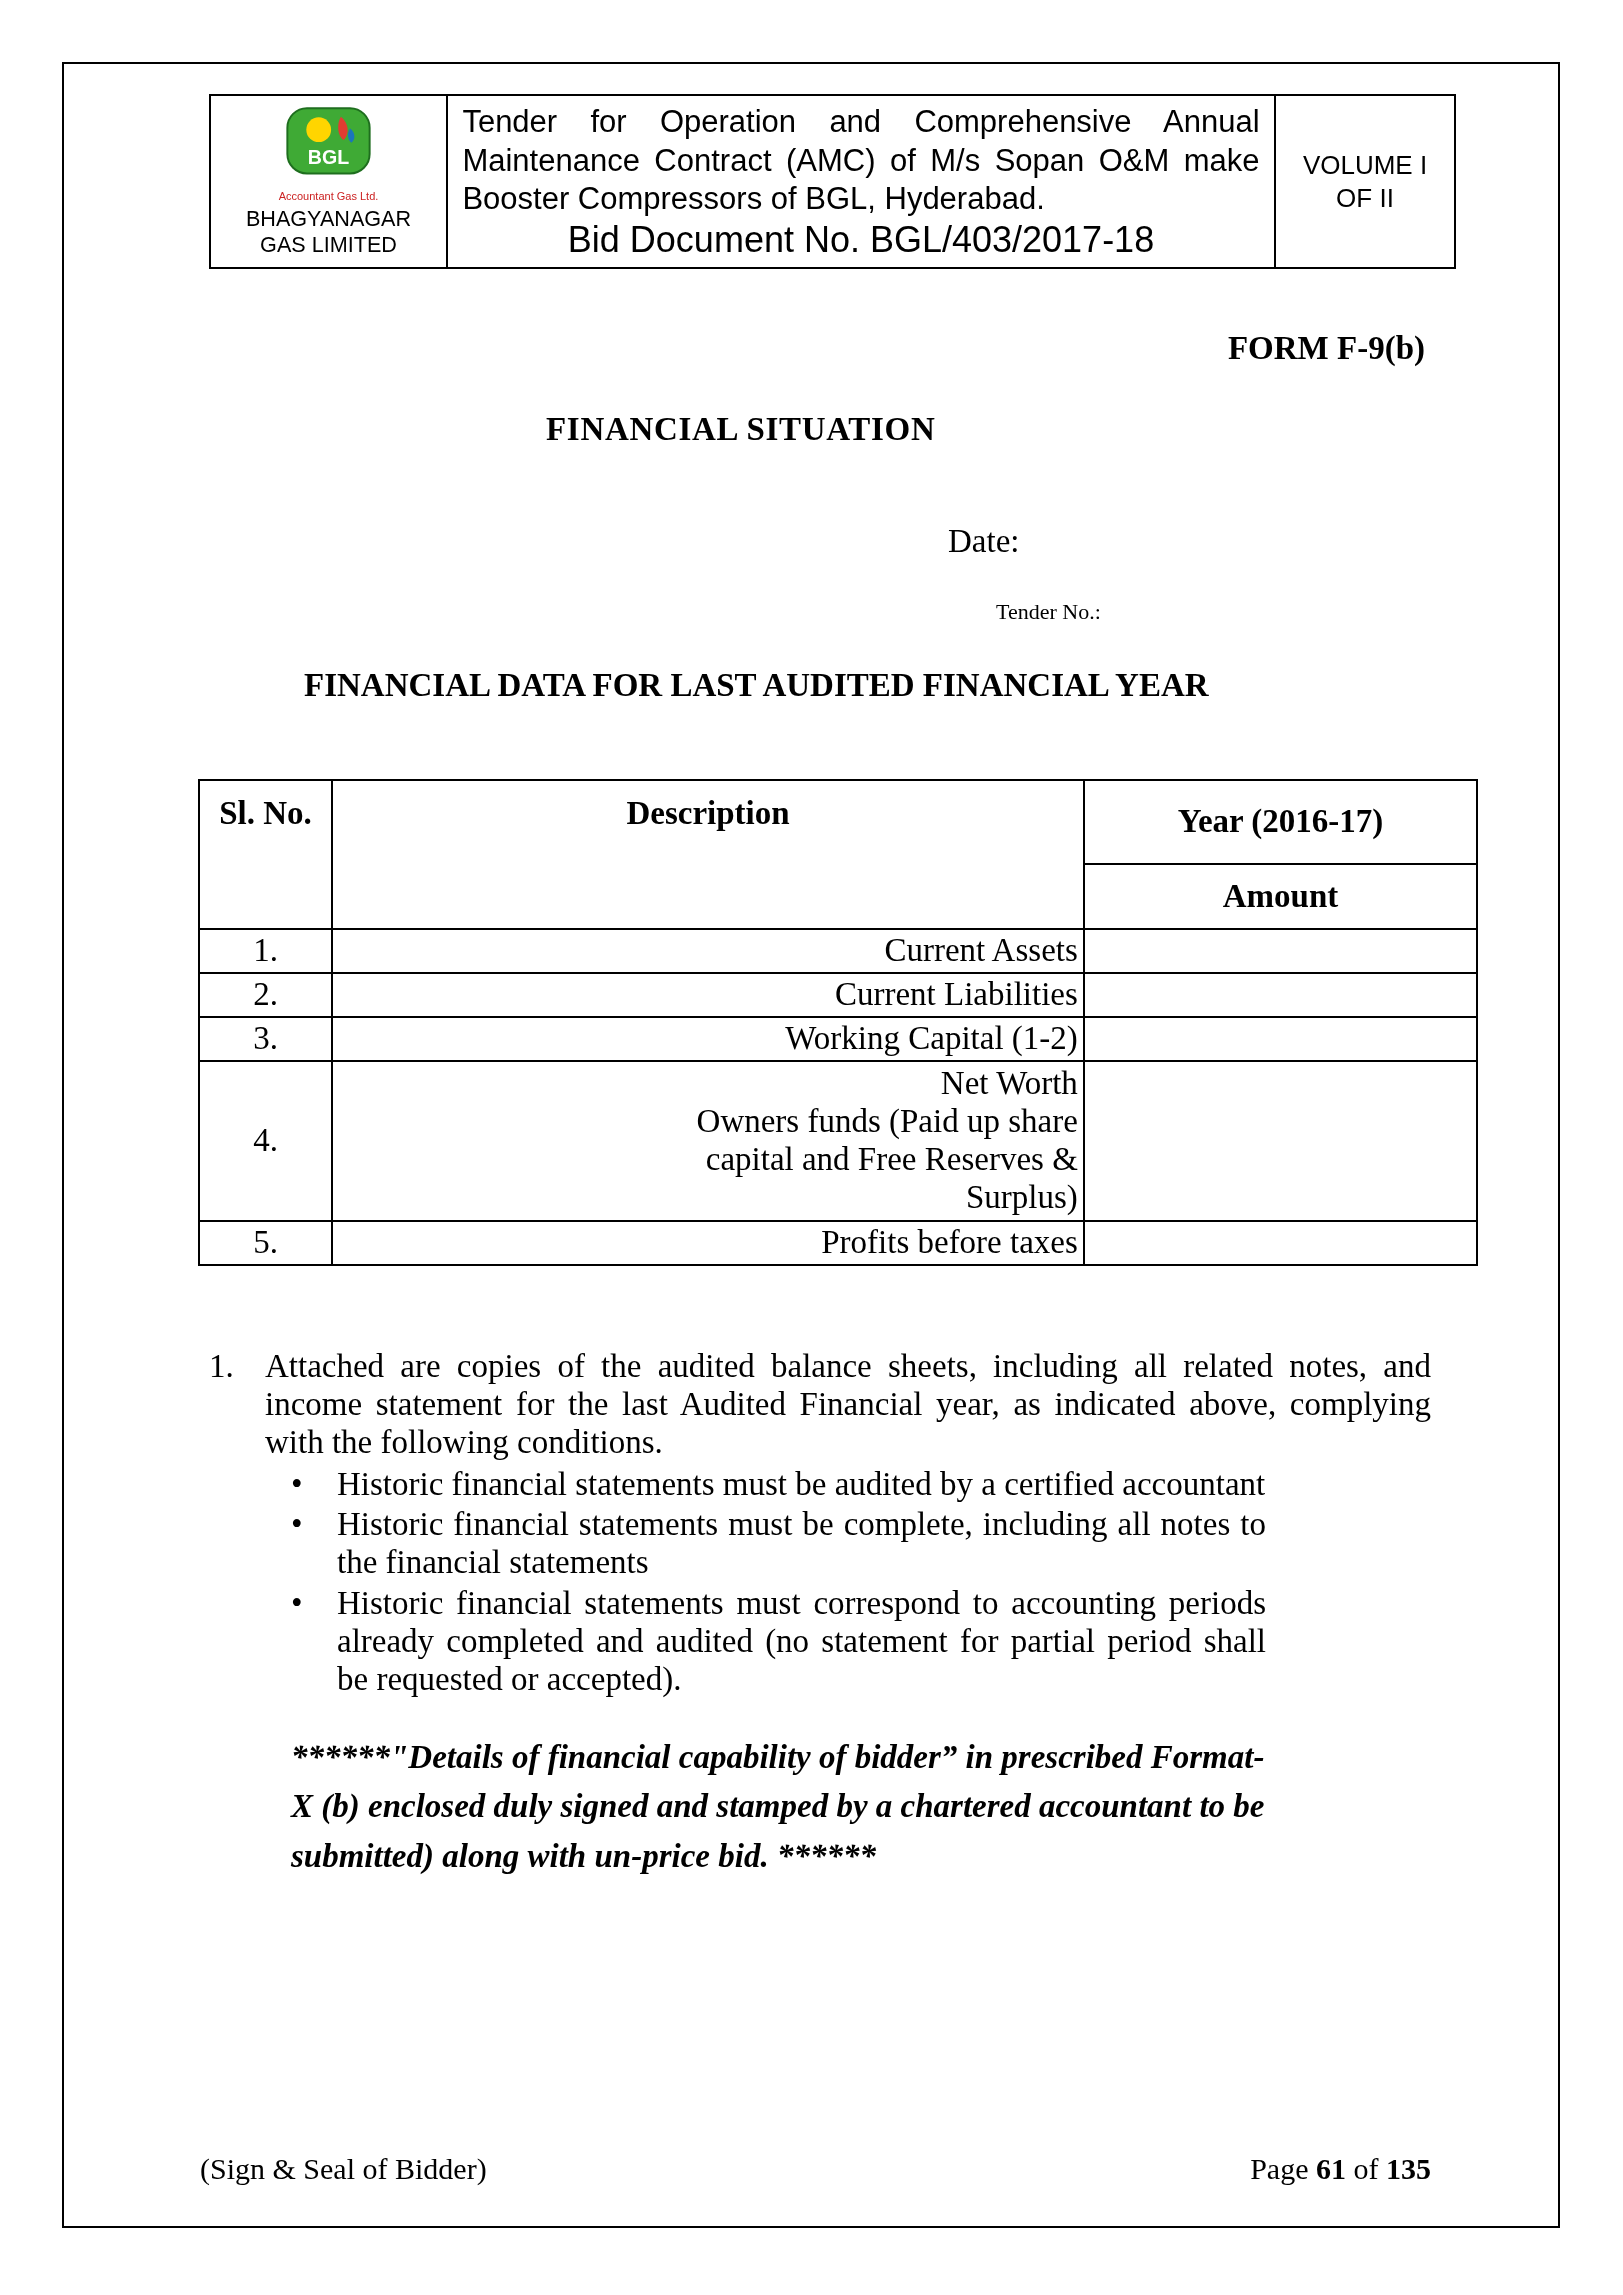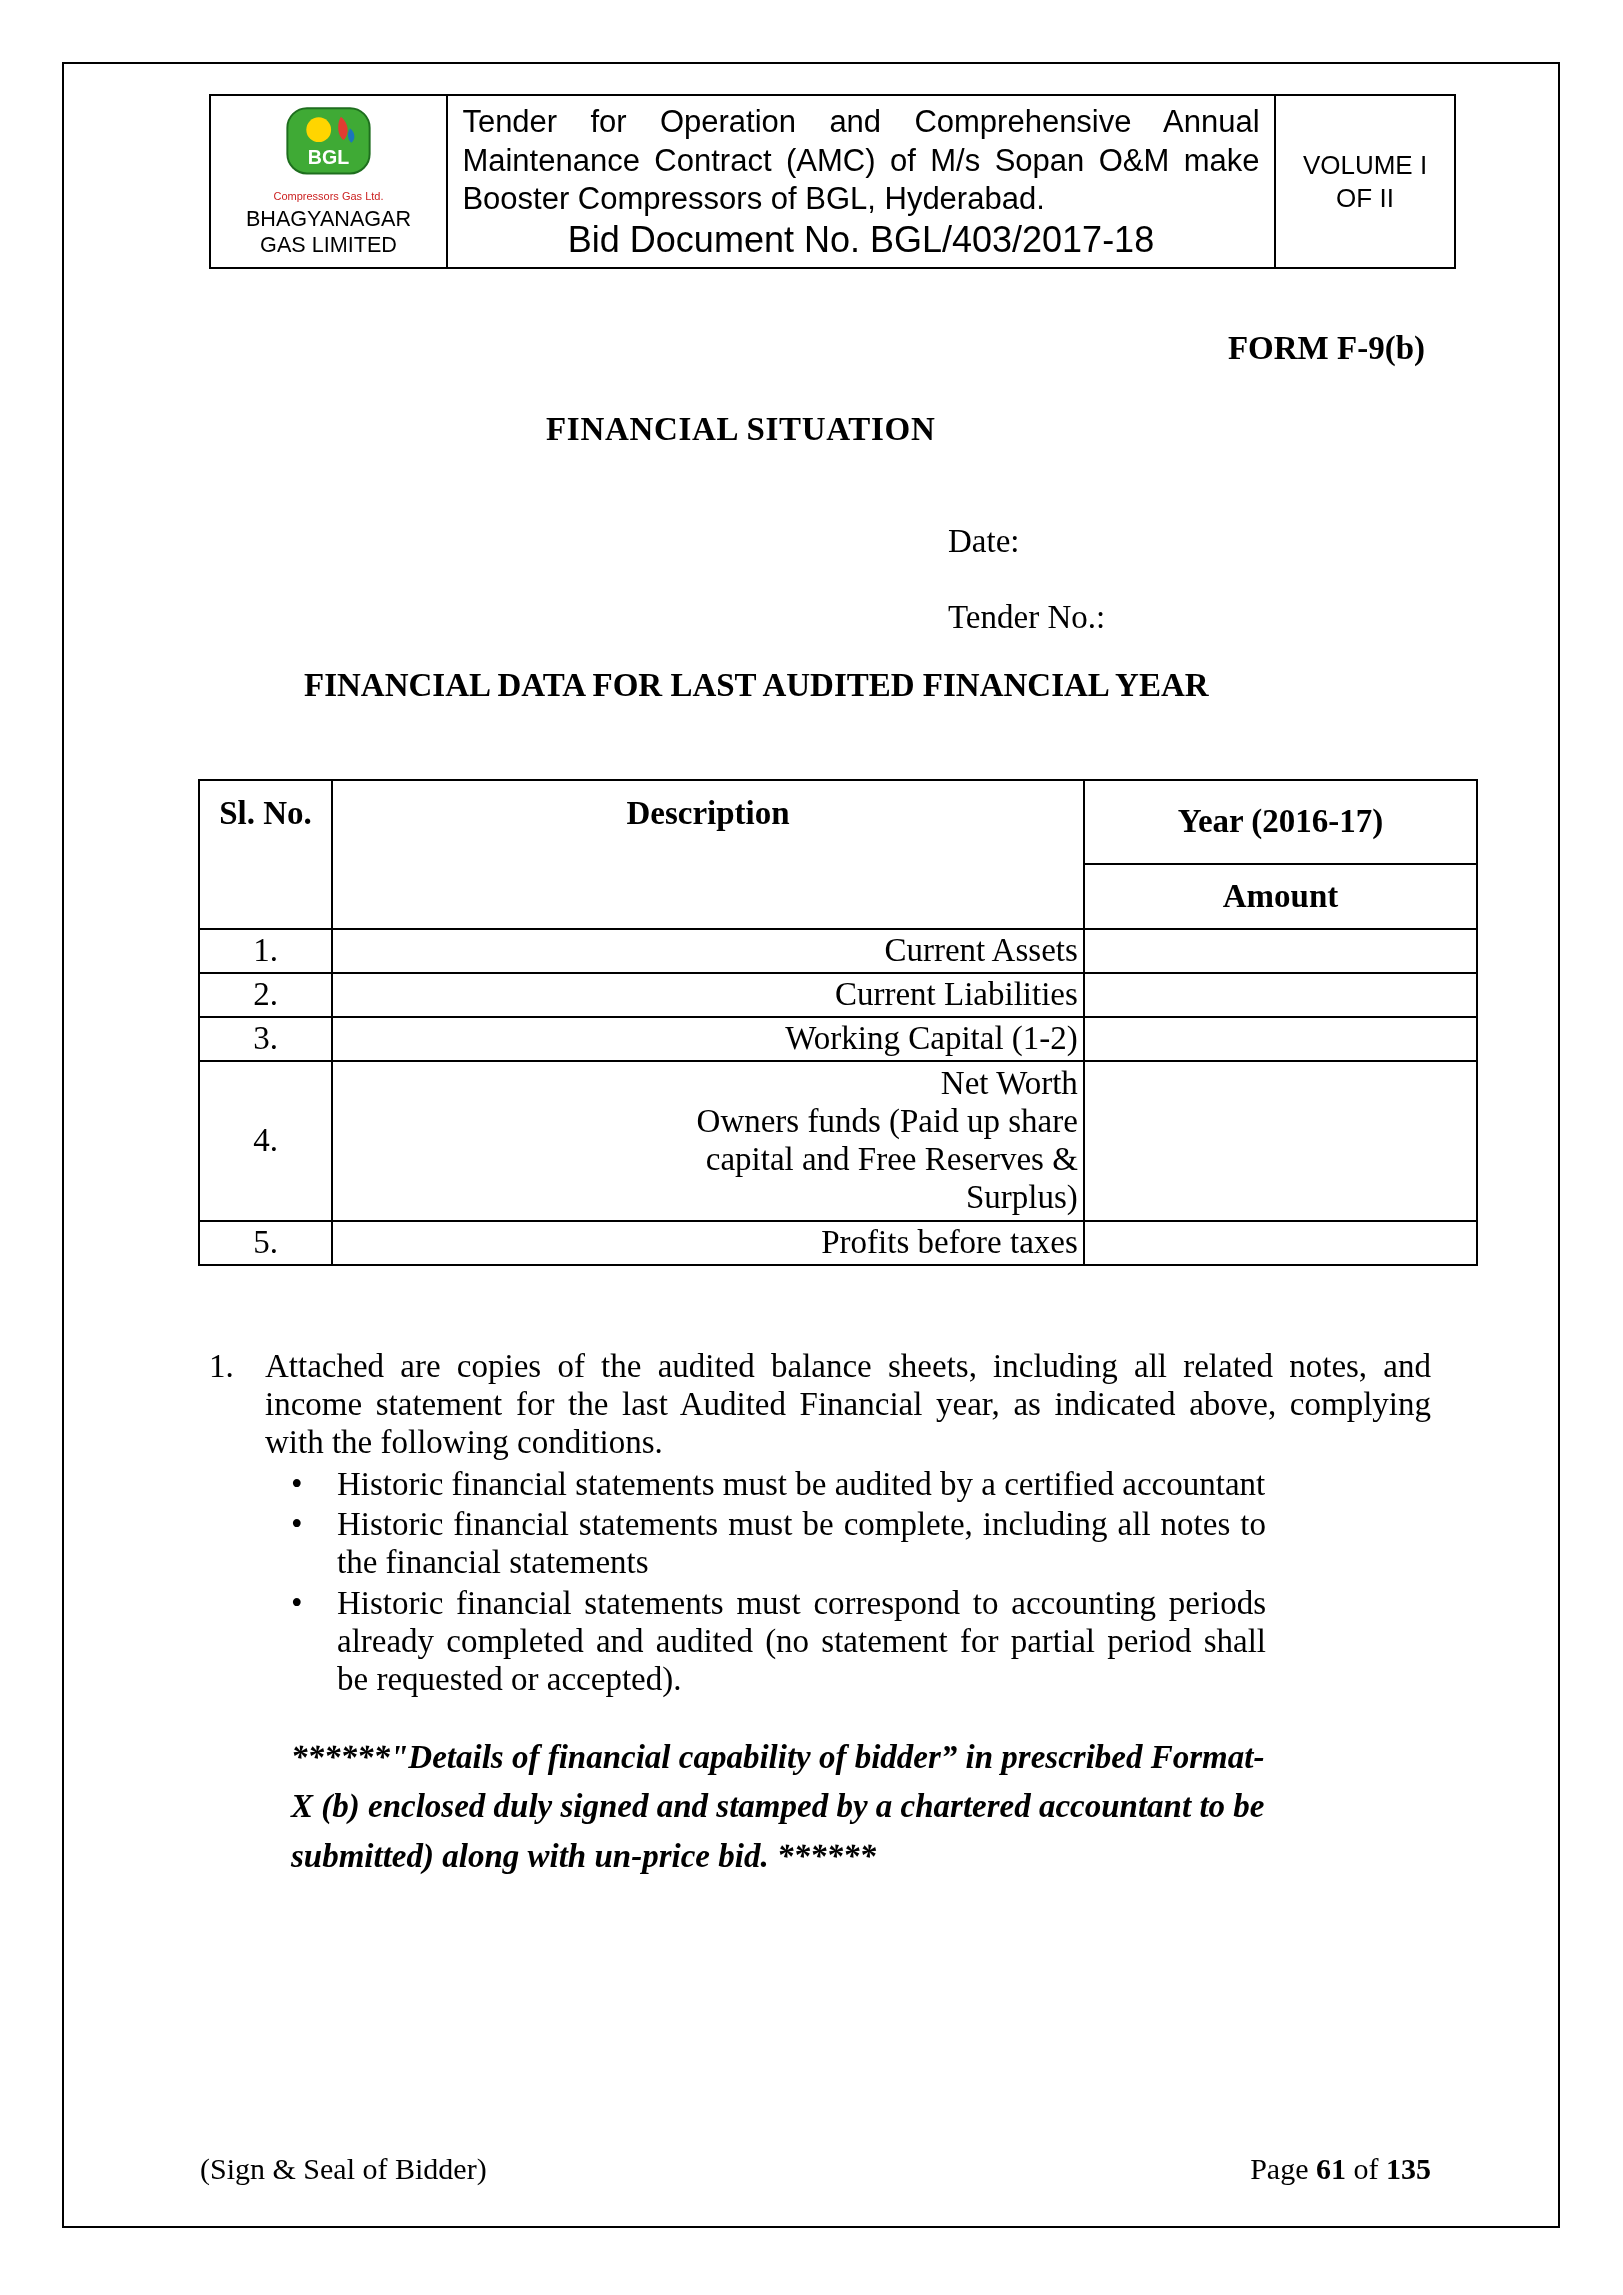--- a/index.html
+++ b/index.html
@@ -19,21 +19,21 @@
                 flex-direction:column; justify-content:center; }
   .tender-title { font-size:31px; line-height:1.23; text-align:justify; }
   .bid-doc { font-size:36px; line-height:1.23; text-align:center; }
   .volume-cell { width:178px; display:flex; align-items:center; justify-content:center;
                  text-align:center; font-size:26px; line-height:1.25; white-space:pre-line; }
 
   
   .form-no { position:absolute; left:209px; top:330px; width:1216px; text-align:right; font-size:33px; font-weight:bold; }
   .fin-title { position:absolute; left:546px; top:411px; font-size:33px; font-weight:bold; letter-spacing:0.7px; }
   .date-label { position:absolute; left:948px; top:523px; font-size:33px; }
-  .tender-label { position:absolute; left:948px; top:599px; font-size:33px; }
+  .tender-label { position:absolute; left:996px; top:599px; font-size:22px; }
   .section-heading { position:absolute; left:304px; top:667px; font-size:33px; font-weight:bold; }
 
   
   .fin-table { position:absolute; left:198px; top:779px; border-collapse:collapse; font-size:33px; table-layout:fixed; }
   .fin-table th, .fin-table td { border:2px solid #000; line-height:1.15; }
   .fin-table th { font-weight:bold; text-align:center; vertical-align:middle; }
   .fin-table th.span-head { vertical-align:top; padding-top:14.4px; }
   .col-slno { width:133px; }
   .col-desc { width:752px; }
   .col-year { width:393px; }
@@ -70,21 +70,21 @@
 
   <div class="header-table">
     <div class="logo-cell">
       <svg width="111" height="84" viewBox="0 0 170 128">
         <rect x="22" y="3" width="126" height="100" rx="30" fill="#3faa35" stroke="#1e6e1e" stroke-width="3"></rect>
         <circle cx="70" cy="36" r="19" fill="#ffd500"></circle>
         <path d="M104 16 C116 26 118 42 108 52 C99 45 97 28 104 16 Z" fill="#e03c31"></path>
         <path d="M118 34 C126 40 127 50 120 56 C114 51 113 41 118 34 Z" fill="#1b75bb"></path>
         <text x="85" y="88" text-anchor="middle" font-family="Liberation Sans, sans-serif" font-size="30" font-weight="bold" fill="#ffffff">BGL</text>
       </svg>
-      <div class="logo-sub">Compressors Gas Ltd.</div>
+      <div class="logo-sub">Accountant Gas Ltd.</div>
       <div class="org-name">BHAGYANAGAR GAS LIMITED</div>
     </div>
     <div class="title-cell">
       <div class="tender-title">Tender for Operation and Comprehensive Annual Maintenance Contract (AMC) of M/s Sopan O&amp;M make Booster Compressors of BGL, Hyderabad.</div>
       <div class="bid-doc">Bid Document No. BGL/403/2017-18</div>
     </div>
     <div class="volume-cell">VOLUME I
 OF II</div>
   </div>
 

